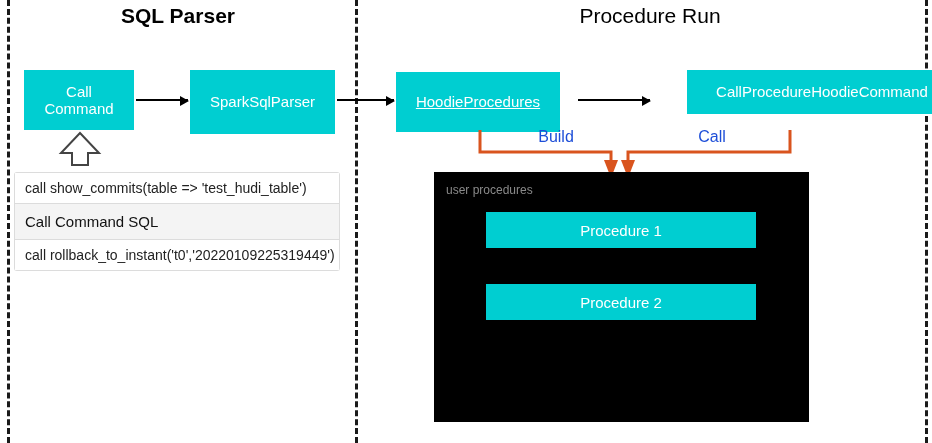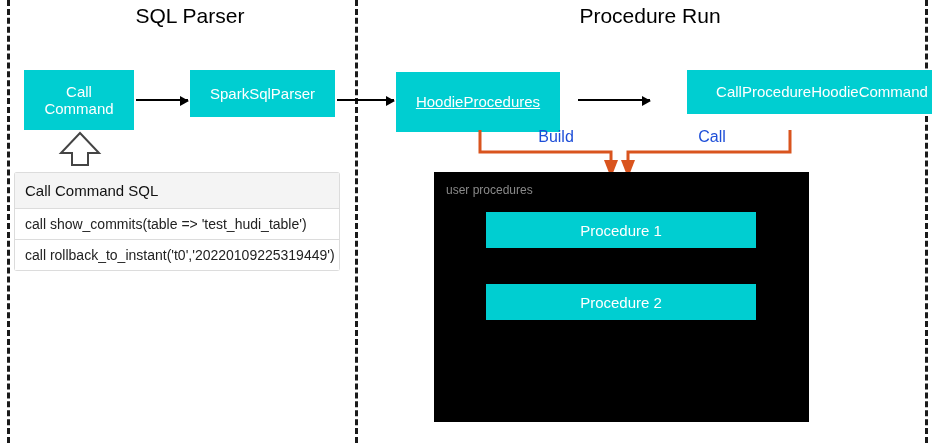--- a/index.html
+++ b/index.html
@@ -32,38 +32,38 @@
   #vdash-right  { left: 925px; }
 
   
   .section-title {
     position: absolute;
     font-size: 21px;
     color: #000000;
     white-space: nowrap;
     text-align: center;
   }
-  #title-sql  { left: 40px;  top: 4px; width: 300px; }
+  #title-sql  { left: 28px;  top: 4px; width: 300px; font-weight: bold; }
   #title-proc { left: 400px; top: 4px; width: 500px; }
 
   
   .tealbox {
     position: absolute;
     background: #00CED1;
     color: #ffffff;
     display: flex;
     align-items: center;
     justify-content: center;
     text-align: center;
     font-size: 15px;
     line-height: 1.15;
     box-sizing: border-box;
   }
   #box-call-command  { left: 24px;  top: 70px;  width: 110px; height: 60px; }
-  #box-sparksqlparser{ left: 190px; top: 70px;  width: 145px; height: 47px; }
+  #box-sparksqlparser{ left: 190px; top: 70px;  width: 145px; height: 64px; }
   #box-hoodieproc    { left: 396px; top: 72px;  width: 164px; height: 60px; text-decoration: underline; }
   #box-callproccmd   { left: 652px; top: 70px;  width: 270px; height: 44px; margin-left: 35px; }
 
   
   .harrow {
     position: absolute;
     height: 0;
     border-top: 2px solid #000000;
   }
   .harrow::after {
@@ -209,22 +209,22 @@
 
   <div class="tealbox" id="box-sparksqlparser">SparkSqlParser</div>
 
   <div class="harrow" id="arrow-ssp-hp"></div>
 
   <svg id="uparrow-sql" viewBox="0 0 44 36">
     <polygon points="22,2 41,22 30,22 30,34 14,34 14,22 3,22" fill="#ffffff" stroke="#444444" stroke-width="2"></polygon>
   </svg>
 
   <div id="sql-table">
+    <div class="sql-row">call show_commits(table =&gt; 'test_hudi_table')</div>
     <div class="sql-row header">Call Command SQL</div>
-    <div class="sql-row">call show_commits(table =&gt; 'test_hudi_table')</div>
     <div class="sql-row">call rollback_to_instant('t0','20220109225319449')</div>
   </div>
 
   <div class="tealbox" id="box-hoodieproc">HoodieProcedures</div>
 
   <div class="harrow" id="arrow-hp-cpc"></div>
 
   <div class="tealbox" id="box-callproccmd">CallProcedureHoodieCommand</div>
 
   <svg id="orange-layer" viewBox="0 0 932 443">

